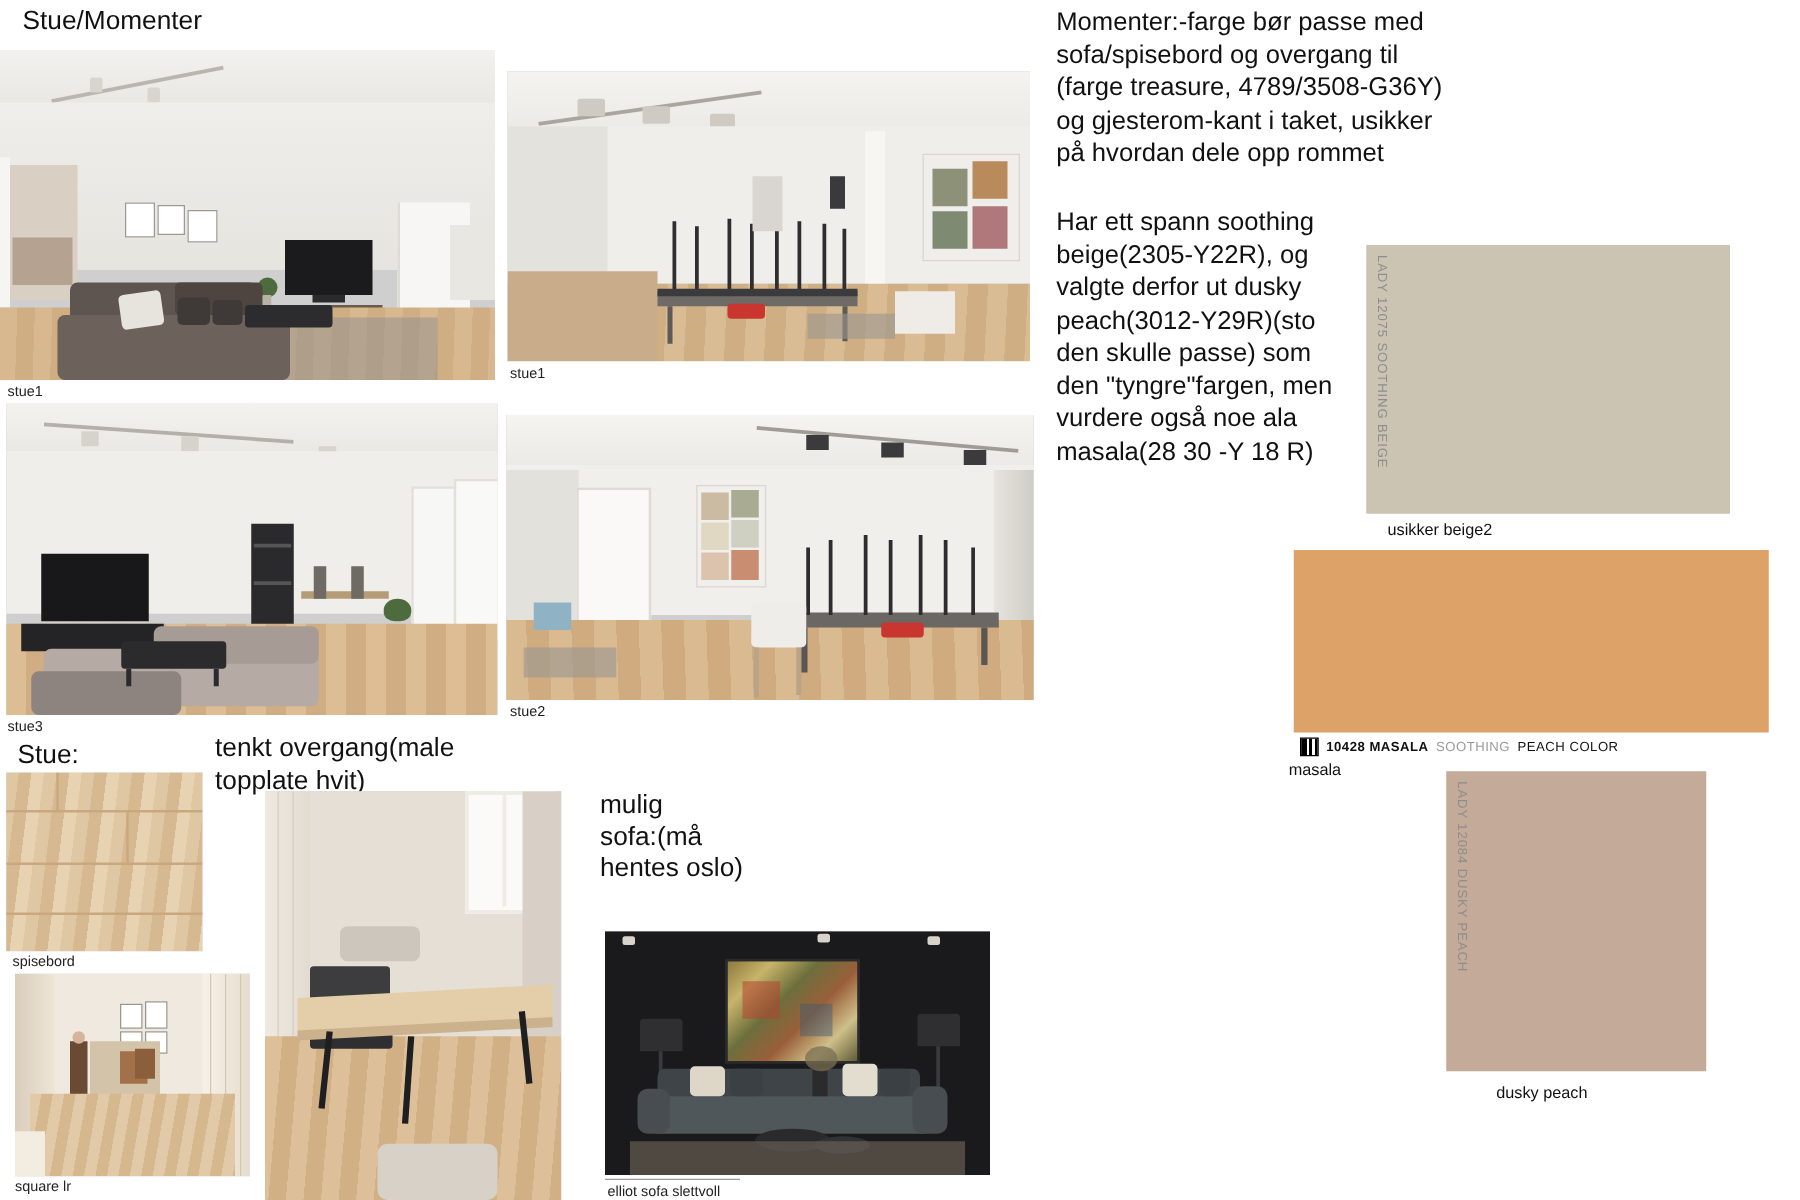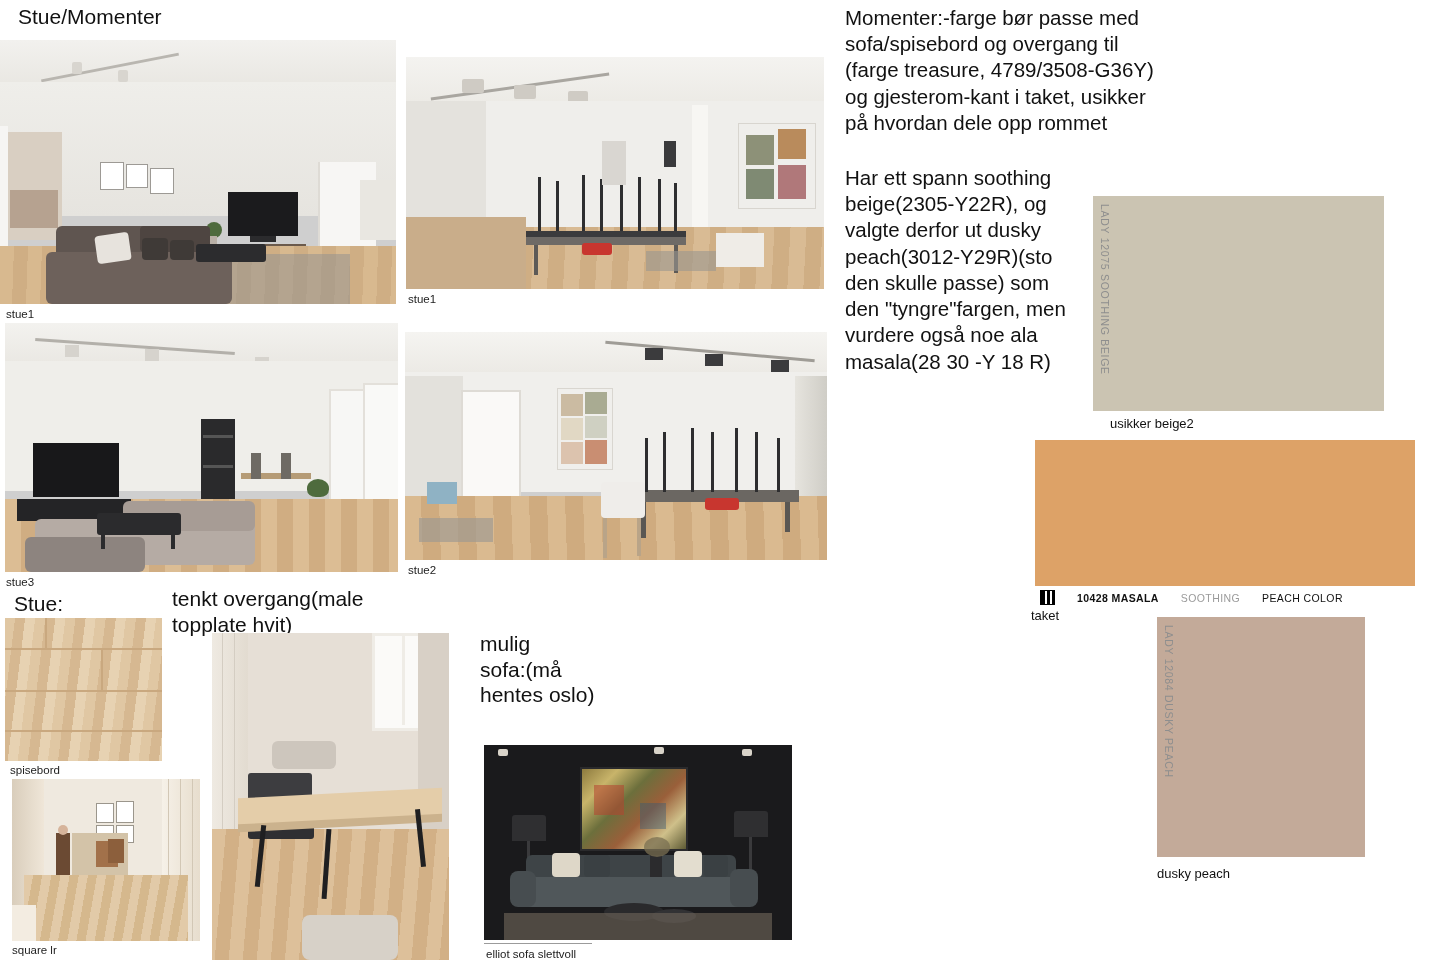--- a/index.html
+++ b/index.html
@@ -57,21 +57,21 @@
     font-size: 10.5px;
     letter-spacing: 0.7px;
     color: #8e8e8e;
     top: 8px;
     left: 6px;
   }
   .masala-bar {
     position: absolute;
     display: flex;
     align-items: center;
-    gap: 22px;
+    gap: 6px;
     font-size: 10.5px;
     letter-spacing: 0.4px;
   }
   .masala-code { color: #111; font-weight: bold; }
   .masala-sup { color: #9a9a9a; }
   .masala-pure { color: #111; }
   .qr {
     width: 15px; height: 15px;
     background:
       linear-gradient(90deg,#000 33%, #fff 33% 50%, #000 50% 66%, #fff 66% 83%, #000 83%),
@@ -412,20 +412,20 @@
 
 <div class="swatch" style="left:1035px; top:440px; width:380px; height:146px;">
   <div class="chip" id="chip-masala" style="background: rgb(221, 162, 103);"></div>
 </div>
 <div class="masala-bar" style="left:1040px; top:590px;">
   <span class="qr"></span>
   <span class="masala-code">10428 MASALA</span>
   <span class="masala-sup">SOOTHING</span>
   <span class="masala-pure">PEACH COLOR</span>
 </div>
-<div class="abs swatch-caption" style="left:1031px; top:608px;">taket</div>
+<div class="abs swatch-caption" style="left:1031px; top:608px;">masala</div>
 
 <div class="swatch" style="left:1157px; top:617px; width:208px; height:240px;">
   <div class="chip" id="chip-dusky" style="background: rgb(195, 170, 153);">
     <div class="vlabel">LADY 12084 DUSKY PEACH</div>
   </div>
 </div>
-<div class="abs swatch-caption" style="left:1157px; top:866px;">dusky peach</div>
+<div class="abs swatch-caption" style="left:1197px; top:866px;">dusky peach</div>
 
 </body></html>

